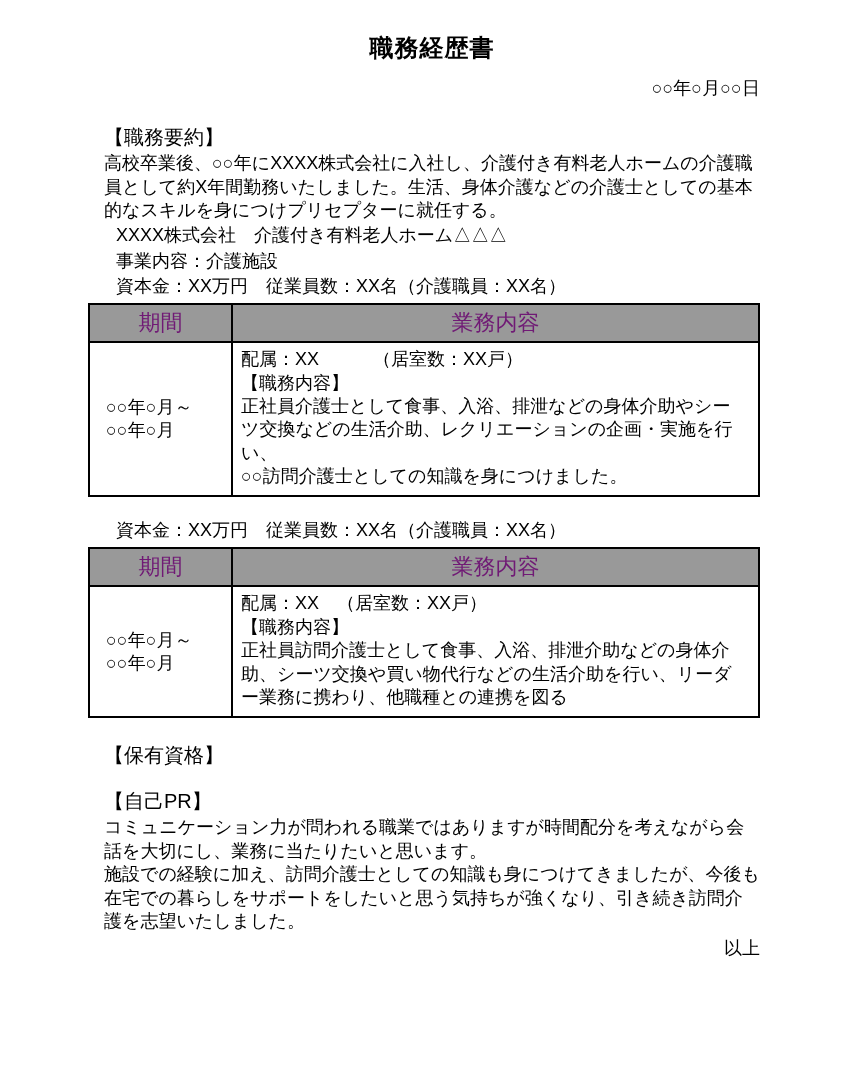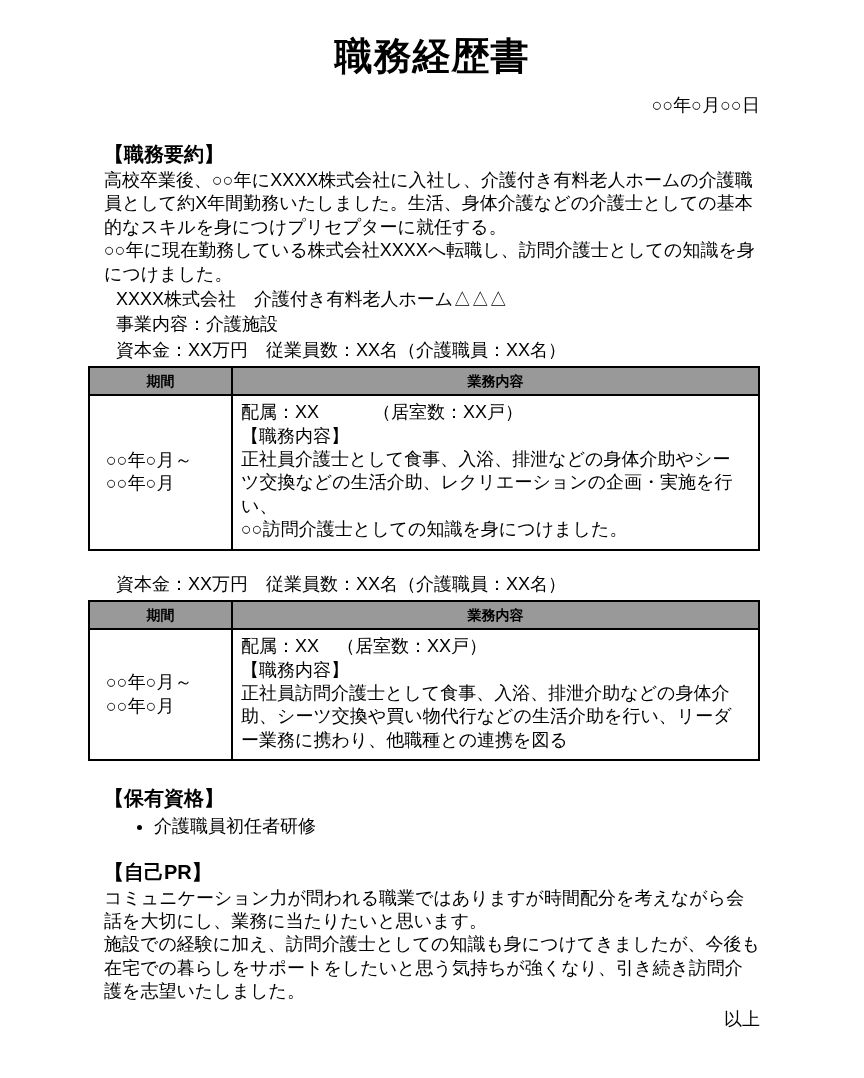--- a/index.html
+++ b/index.html
@@ -9,32 +9,32 @@
     background: #ffffff;
     color: #000000;
     font-family: "Liberation Sans", sans-serif;
     font-size: 18px;
     line-height: 1.3;
     overflow: hidden;
   }
   .page { padding: 26px 104px 0 104px; }
 
   .doc-title {
-    font-size: 38px;
+    font-size: 24px;
     font-weight: 700;
     text-align: center;
     margin: 8px 0 0 0;
     line-height: 1.2;
     letter-spacing: 1px;
   }
   .doc-date { text-align: right; margin-top: 14px; }
 
   .sec-heading {
     font-size: 20px;
-    font-weight: 700;
+    font-weight: 400;
     margin: 0;
     line-height: 1.3;
   }
   .sec-heading.summary { margin-top: 24px; margin-bottom: 2px; }
   .sec-heading.career  { margin-top: 2px;  margin-bottom: 2px; }
   .sec-heading.quals   { margin-top: 24px; margin-bottom: 2px; }
   .sec-heading.selfpr  { margin-top: 20px; margin-bottom: 2px; }
 
   p { margin: 0; }
   .para { margin: 0; }
@@ -46,23 +46,23 @@
     width: 672px;
     margin-left: -16px;
     margin-top: 4px;
   }
   table.career-table th,
   table.career-table td {
     border: 2px solid #000000;
   }
   table.career-table th {
     background: #999999;
-    color: #000000;
-    font-weight: 700;
-    font-size: 14px;
+    color: #701a75;
+    font-weight: 400;
+    font-size: 22px;
     text-align: center;
     padding: 4px 2px;
   }
   th.col-period { width: 143px; }
   td.period-cell {
     vertical-align: middle;
     padding: 6px 6px 6px 16px;
   }
   td.duties-cell {
     vertical-align: top;
@@ -83,21 +83,20 @@
 </head>
 <body>
 
 <div class="page">
 
   <h1 class="doc-title">職務経歴書</h1>
   <div class="doc-date">○○年○月○○日</div>
 
   <h2 class="sec-heading summary">【職務要約】</h2>
   <p class="para">高校卒業後、○○年にXXXX株式会社に入社し、介護付き有料老人ホームの介護職員として約X年間勤務いたしました。生活、身体介護などの介護士としての基本的なスキルを身につけプリセプターに就任する。</p>
-  <p class="para">○○年に現在勤務している株式会社XXXXへ転職し、訪問介護士としての知識を身につけました。</p>
 
 
   <section class="company-block first">
     <p class="line">XXXX株式会社　介護付き有料老人ホーム△△△</p>
     <p class="line">事業内容：介護施設</p>
     <p class="line">資本金：XX万円　従業員数：XX名（介護職員：XX名）</p>
 
     <table class="career-table">
       <thead>
         <tr>
@@ -142,23 +141,20 @@
             <p>配属：XX　（居室数：XX戸）</p>
             <p>【職務内容】</p>
             <p>正社員訪問介護士として食事、入浴、排泄介助などの身体介助、シーツ交換や買い物代行などの生活介助を行い、リーダー業務に携わり、他職種との連携を図る</p>
           </td>
         </tr>
       </tbody>
     </table>
   </section>
 
   <h2 class="sec-heading quals">【保有資格】</h2>
-  <ul class="qual-list">
-    <li>介護職員初任者研修</li>
-  </ul>
 
   <h2 class="sec-heading selfpr">【自己PR】</h2>
   <p class="para">コミュニケーション力が問われる職業ではありますが時間配分を考えながら会話を大切にし、業務に当たりたいと思います。</p>
   <p class="para">施設での経験に加え、訪問介護士としての知識も身につけてきましたが、今後も在宅での暮らしをサポートをしたいと思う気持ちが強くなり、引き続き訪問介護を志望いたしました。</p>
 
   <div class="closing">以上</div>
 
 </div>
 
 </body></html>

